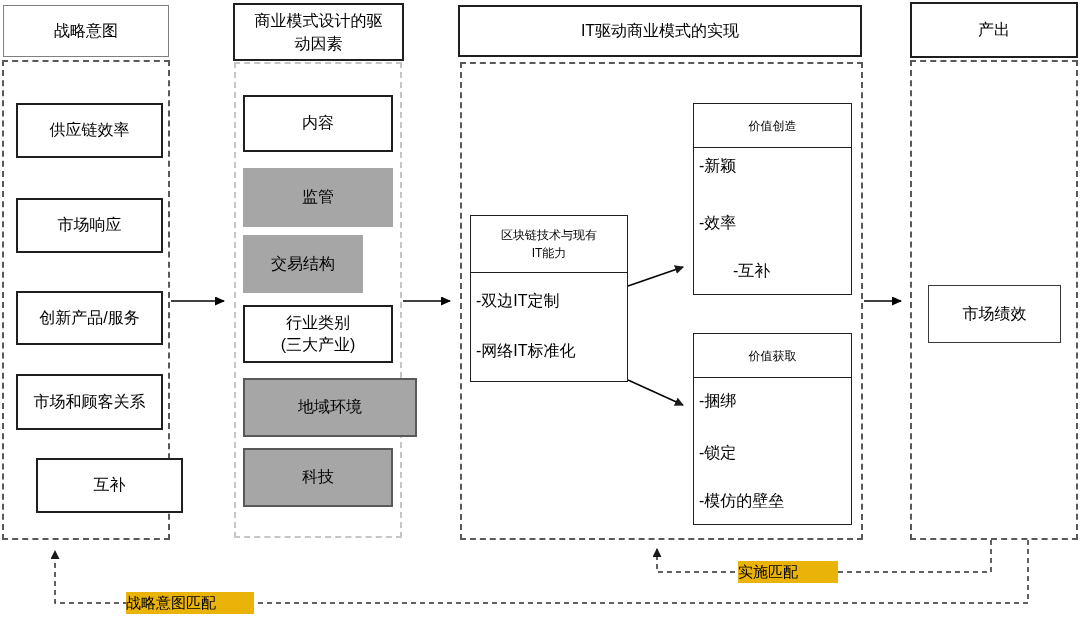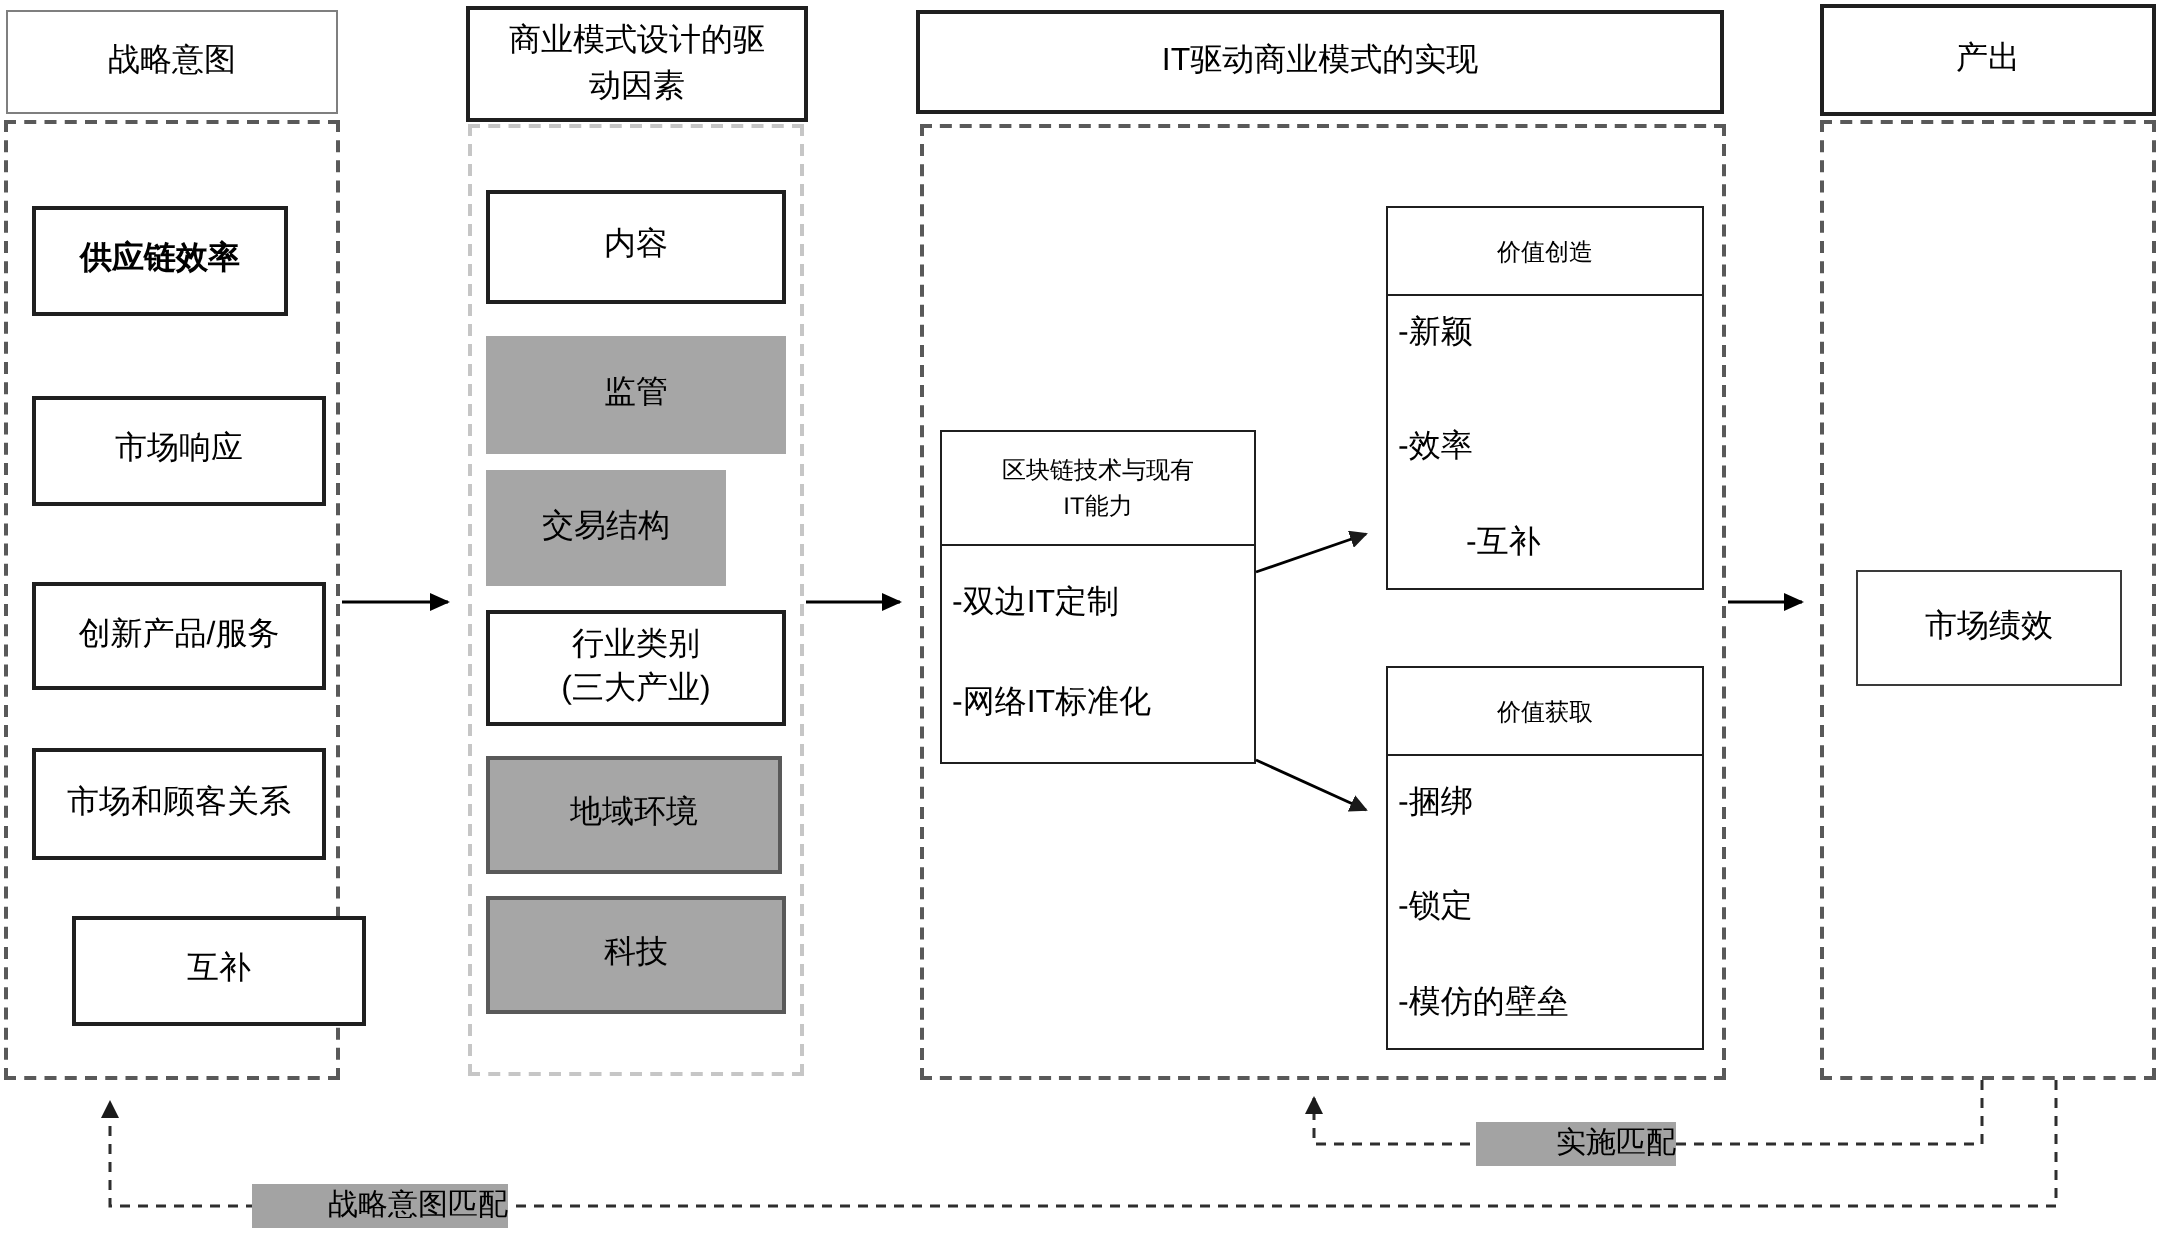--- a/index.html
+++ b/index.html
@@ -37,35 +37,35 @@
     text-align:center;font-size:12px;line-height:1.5;
     border-bottom:1.5px solid #1f1f1f;box-sizing:border-box;
   }
   .panel-item{
     position:absolute;left:5px;right:2px;height:30px;
     display:flex;align-items:center;
     font-size:16px;white-space:nowrap;
   }
   .overlay{position:absolute;left:0;top:0;z-index:5;pointer-events:none;}
   .line-label{
-    position:absolute;z-index:6;background:#a3a3a3;
-    text-align:right;font-size:15px;line-height:22px;
+    position:absolute;z-index:6;background:#eab308;
+    text-align:left;font-size:15px;line-height:22px;
   }
 </style>
 </head>
 <body>
 
 <div class="canvas">
 
   <div class="abs hdr hdr-gray" style="left:3px;top:5px;width:166px;height:52px;">
     <span>战略意图</span>
   </div>
   <div class="abs dashed" style="left:2px;top:60px;width:168px;height:480px;"></div>
 
-  <div class="abs box" style="left:16px;top:103px;width:128px;height:55px;font-weight:bold;">
+  <div class="abs box" style="left:16px;top:103px;width:147px;height:55px;">
     <span>供应链效率</span>
   </div>
   <div class="abs box" style="left:16px;top:198px;width:147px;height:55px;">
     <span>市场响应</span>
   </div>
   <div class="abs box" style="left:16px;top:291px;width:147px;height:54px;">
     <span>创新产品/服务</span>
   </div>
   <div class="abs box" style="left:16px;top:374px;width:147px;height:56px;">
     <span>市场和顾客关系</span>
@@ -86,21 +86,21 @@
   <div class="abs box box-gray" style="left:243px;top:168px;width:150px;height:59px;">
     <span>监管</span>
   </div>
   <div class="abs box box-gray" style="left:243px;top:235px;width:120px;height:58px;">
     <span>交易结构</span>
   </div>
   <div class="abs box" style="left:243px;top:305px;width:150px;height:58px;flex-direction:column;">
     <span>行业类别</span>
     <span>(三大产业)</span>
   </div>
-  <div class="abs box box-gray-bordered" style="left:243px;top:378px;width:148px;height:59px;">
+  <div class="abs box box-gray-bordered" style="left:243px;top:378px;width:174px;height:59px;">
     <span>地域环境</span>
   </div>
   <div class="abs box box-gray-bordered" style="left:243px;top:448px;width:150px;height:59px;">
     <span>科技</span>
   </div>
 
   <div class="abs hdr hdr-dark" style="left:458px;top:5px;width:404px;height:52px;">
     <span>IT驱动商业模式的实现</span>
   </div>
   <div class="abs dashed" style="left:460px;top:62px;width:403px;height:478px;"></div>

